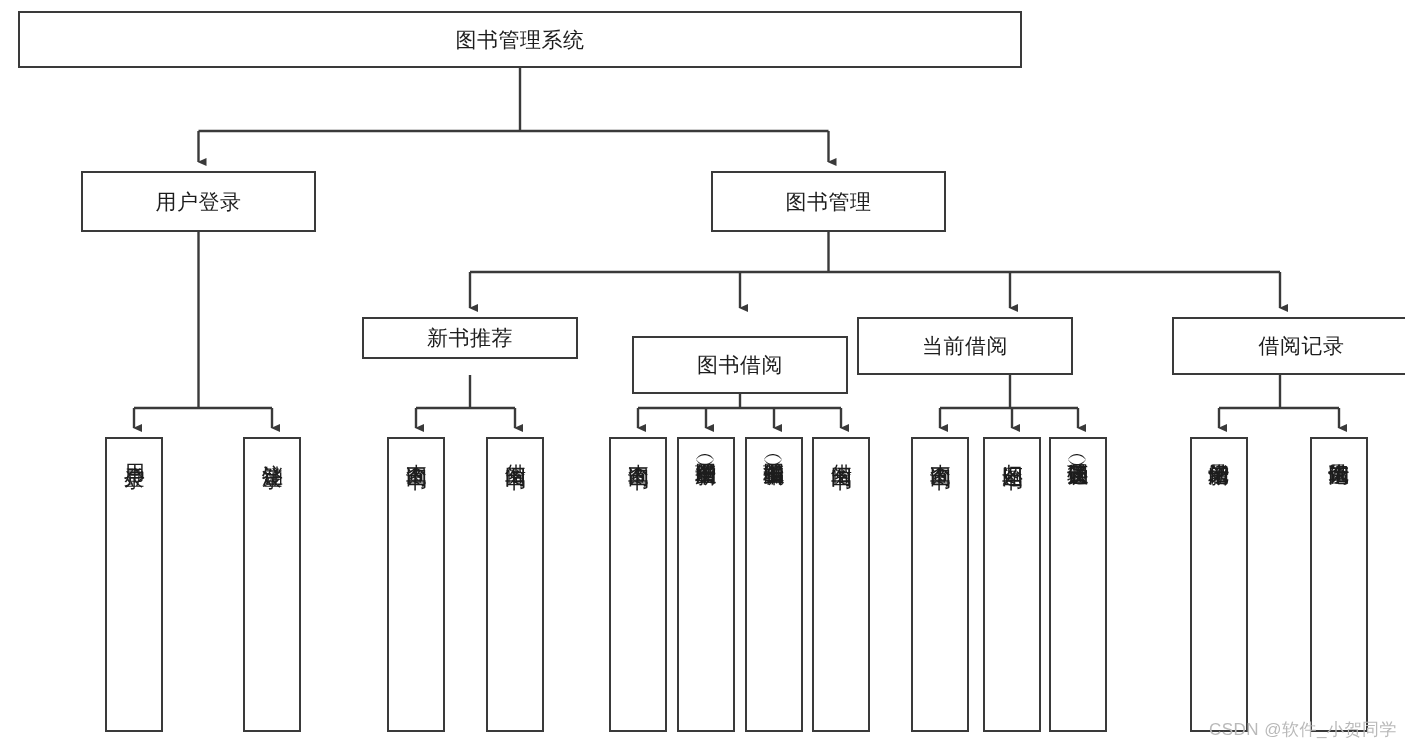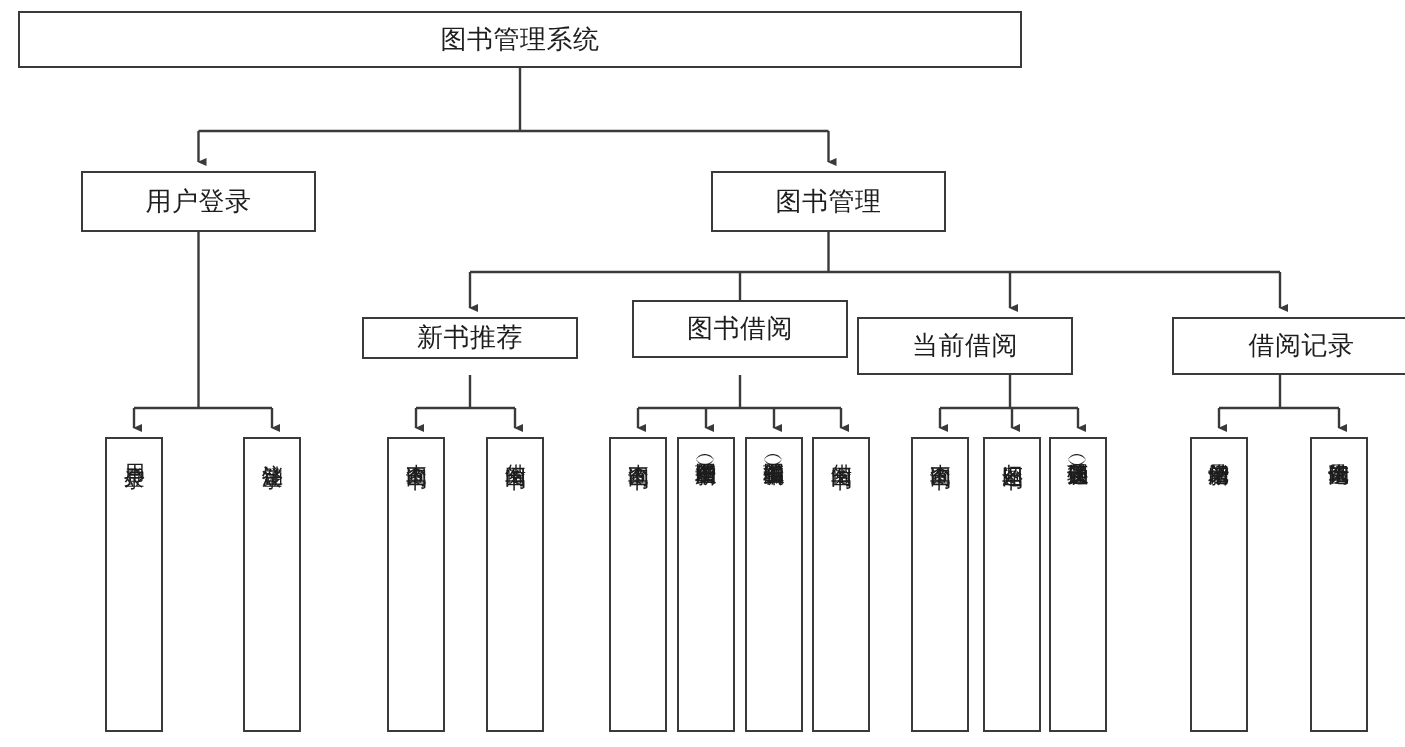--- a/index.html
+++ b/index.html
@@ -28,21 +28,21 @@
     position: absolute;
     box-sizing: border-box;
     background: #ffffff;
     border: 2px solid #3a3a3a;
     display: flex;
     align-items: center;
     justify-content: center;
     overflow: hidden;
   }
   .node-box.horiz .node-label {
-    font-size: 26px;
+    font-size: 21px;
     line-height: 1.2;
     color: #1d1d1d;
     white-space: nowrap;
     letter-spacing: 0.5px;
   }
   .node-box.vert {
     align-items: flex-start;
     padding-top: 8px;
   }
   .node-box.vert .node-label {
@@ -125,21 +125,21 @@
       </div>
       <div class="node-box horiz" style="left: 81px; top: 171px; width: 235px; height: 61px;">
         <span class="node-label">用户登录</span>
       </div>
       <div class="node-box horiz" style="left: 711px; top: 171px; width: 235px; height: 61px;">
         <span class="node-label">图书管理</span>
       </div>
       <div class="node-box horiz" style="left: 362px; top: 317px; width: 216px; height: 42px;">
         <span class="node-label">新书推荐</span>
       </div>
-      <div class="node-box horiz" style="left: 632px; top: 300px; width: 216px; height: 58px;">
+      <div class="node-box horiz" style="left: 632px; top: 336px; width: 216px; height: 58px;">
         <span class="node-label">图书借阅</span>
       </div>
       <div class="node-box horiz" style="left: 857px; top: 317px; width: 216px; height: 58px;">
         <span class="node-label">当前借阅</span>
       </div>
       <div class="node-box horiz" style="left: 1172px; top: 317px; width: 259px; height: 58px;">
         <span class="node-label">借阅记录</span>
       </div>
       <div class="node-box vert" style="left: 105px; top: 437px; width: 58px; height: 295px;">
         <span class="node-label">用户登录</span>
@@ -175,13 +175,14 @@
         <span class="node-label">确认归还（管理员）</span>
       </div>
       <div class="node-box vert tight" style="left: 1190px; top: 437px; width: 58px; height: 295px;">
         <span class="node-label">新增借阅记录</span>
       </div>
       <div class="node-box vert tight" style="left: 1310px; top: 437px; width: 58px; height: 295px;">
         <span class="node-label">查询借阅记录</span>
       </div>
     </div>
 
+  <div id="watermark">CSDN @软件_小贺同学</div>
 </div>
 
 </body></html>

